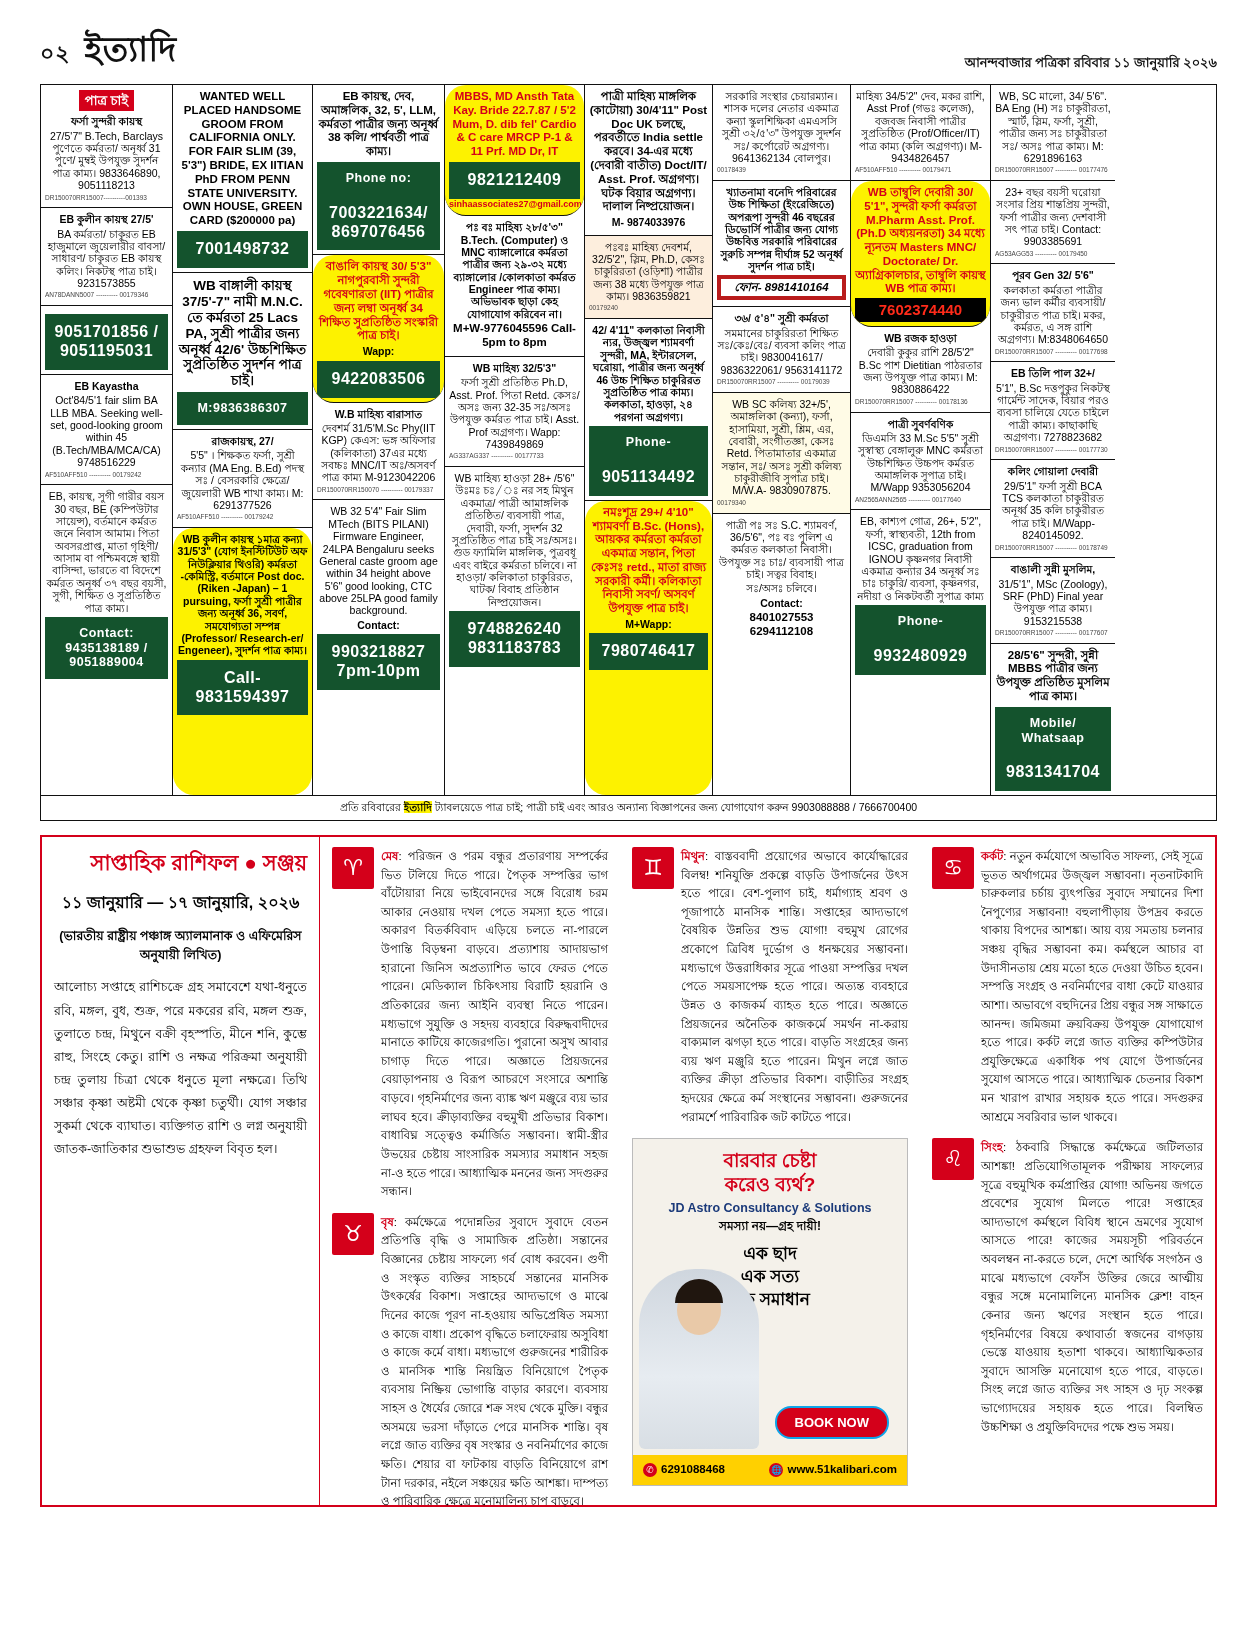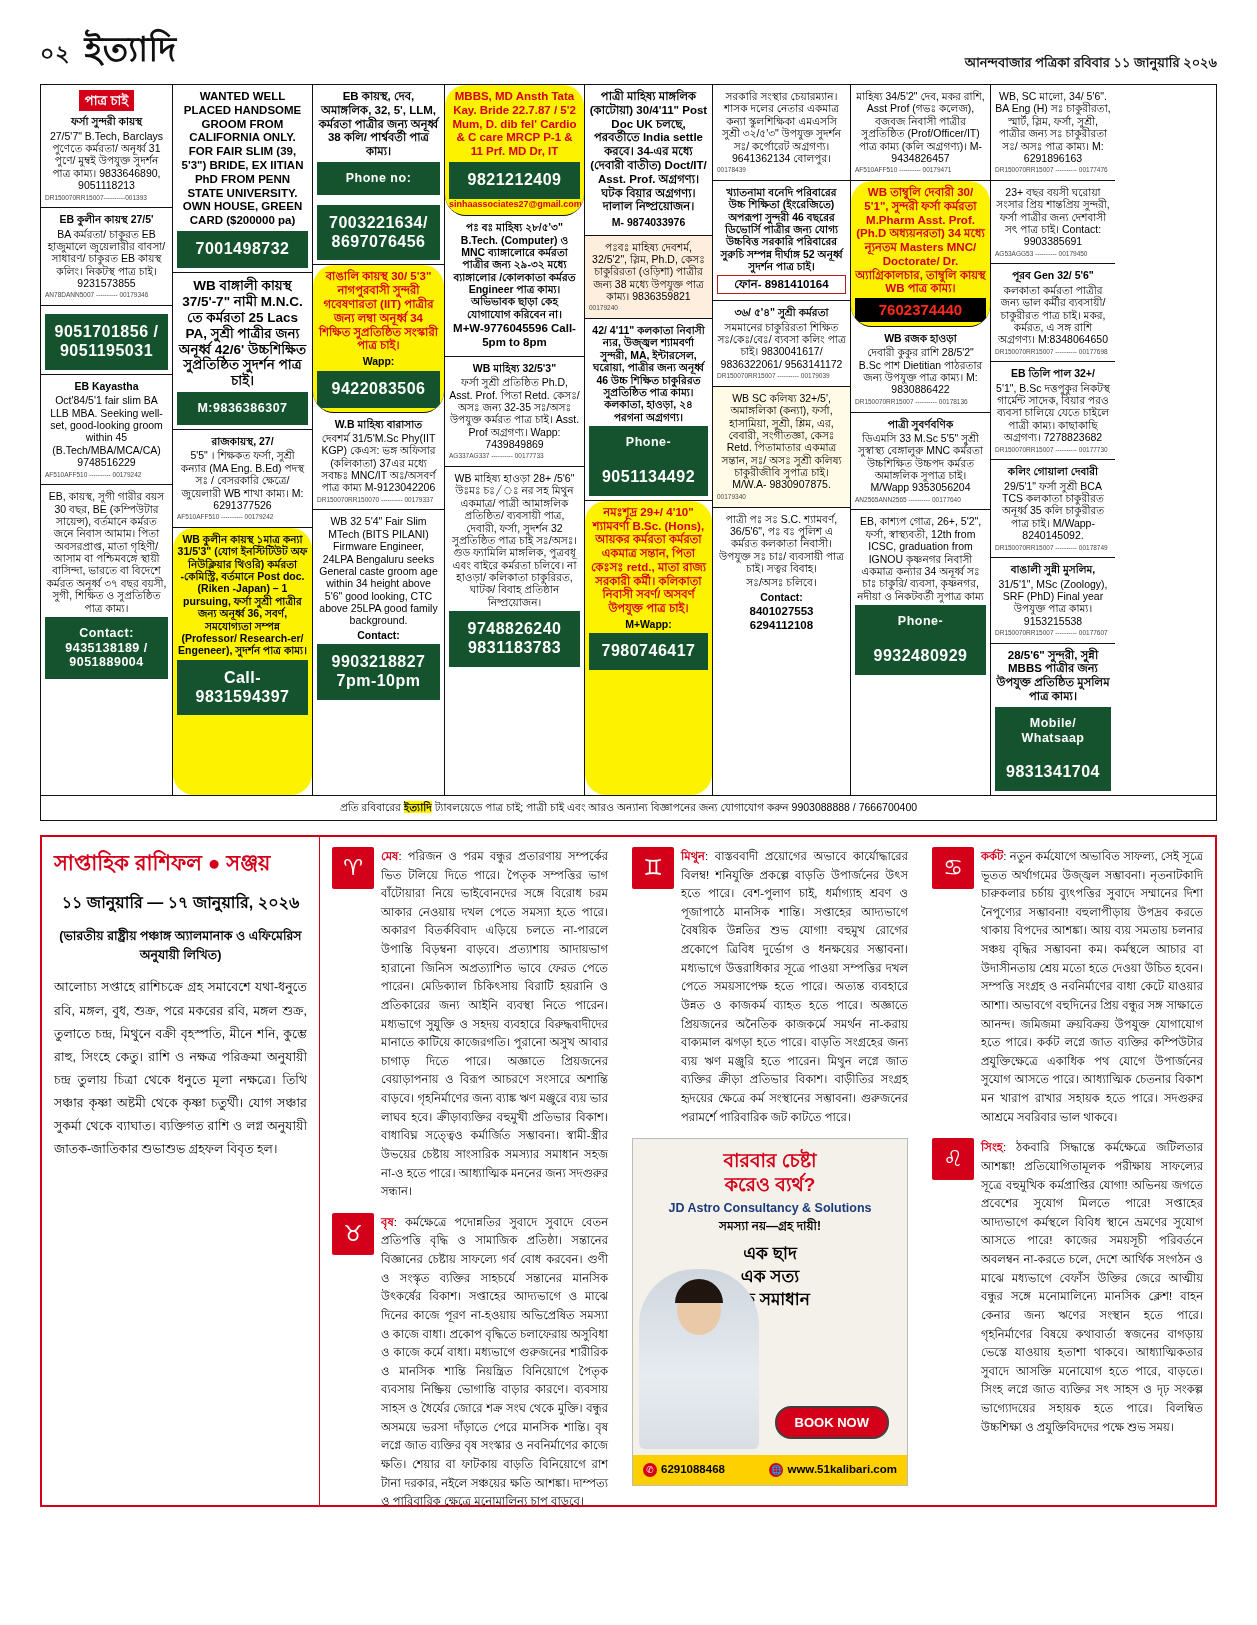--- a/index.html
+++ b/index.html
@@ -57,40 +57,40 @@
   .phone-black.small { font-size: 12.5px; }
   .yellowbox { background:#fdf200;border-radius:21px; }
   .redtext { color:#d4001a; font-weight:700; }
   .blackbar-red { background:#000; color:#ff2b1a; font-weight:700; font-size:15px; padding:3px 1px; }
   .peach { background:#fdeedd; }
   .cream { background:#fffbe6; }
   .band-title {
     background:#d4001a; color:#fff; font-weight:700; font-size:13px;
     padding: 3px 6px; display:inline-block; margin-bottom:4px;
   }
-  .boxed { border:1px solid #b91c1c; padding:2px; }
+  .boxed { border:4px solid #b91c1c; padding:2px;font-style:italic; }
 
   
   .class-footer {
     margin: 0 40px; border:1.5px solid #111; border-top:1px solid #111;
     font-size: 10.5px; text-align:center; padding: 5px 6px; line-height:1.3;
   }
   .class-footer .hl { background:#fdf200; font-weight:700; }
 
   
   .horo {
     margin: 14px 40px 0 40px; border: 2.5px solid #d4001a;
     display:flex; height: 672px; background:#fff;
   }
   .horo-col { padding: 10px 12px; }
   .hc1 { width: 278px; border-right:1px solid #d4001a; }
   .hc2 { width: 300px; }
   .hc3 { width: 300px; }
   .hc4 { width: 295px; }
-  .horo-title { color:#d4001a; font-size: 21px; font-weight:700; text-align:left; margin-bottom:8px; }
+  .horo-title { color:#d4001a; font-size: 21px; font-weight:700; text-align:right; margin-bottom:8px; }
   .horo-date { text-align:center; font-weight:700; font-size: 16px; margin-bottom:10px; }
   .horo-sub { text-align:center; font-size: 12.5px; font-weight:700; line-height:1.5; margin-bottom:12px; }
   .horo-body { font-size: 12.5px; line-height: 1.85; text-align:justify; }
 
   .sign { margin-bottom: 12px; }
   .sign-head { display:flex; align-items:flex-start; gap:7px; }
   .sign-icon {
     width: 42px; height: 42px; background:#d4001a; flex:0 0 42px;
     display:flex; align-items:center; justify-content:center;
     color:#fff; font-size: 22px; line-height:1; border-radius:2px;
@@ -121,21 +121,21 @@
     position:absolute; left: 44px; bottom: 150px; width: 44px; height: 50px;
     background:#e9c9a8; border-radius:50%;
   }
   .astro-ad .hair {
     position:absolute; left: 42px; bottom: 182px; width: 48px; height: 24px;
     background:#20160f; border-radius: 24px 24px 0 0;
   }
   .astro-ad .booknow {
     position:absolute; right: 18px; bottom: 46px;
     background:#d4001a; color:#fff; font-weight:700; font-size:13px;
-    padding: 7px 18px; border-radius: 16px; border:2px solid #404040;
+    padding: 7px 18px; border-radius: 16px; border:2px solid #0ea5e9;
   }
   .astro-ad .contactbar {
     position:absolute; left:0; right:0; bottom:0; height: 30px;
     background:#ffd000; display:flex; align-items:center; justify-content:space-between;
     padding: 0 10px; font-size: 11.5px; font-weight:700;
   }
   .astro-ad .contactbar .ic {
     display:inline-block; width:14px; height:14px; border-radius:50%;
     background:#d4001a; color:#fff; font-size:9px; text-align:center; line-height:14px; margin-right:4px;
   }
@@ -198,21 +198,21 @@
       <div class="ad yellowbox" style="flex:1">
         <p class="bold">WB কুলীন কায়স্থ ১মাত্র কন্যা 31/5'3" (যোগ ইনস্টিটিউট অফ নিউক্লিয়ার থিওরি) কর্মরতা -কেমিস্ট্রি, বর্তমানে Post doc. (Riken -Japan) – 1 pursuing, ফর্সা সুশ্রী পাত্রীর জন্য অনূর্ধ্ব 36, সবর্ণ, সমযোগ্যতা সম্পন্ন (Professor/ Research-er/ Engeneer), সুদর্শন পাত্র কাম্য।</p>
         <div class="phone-black">Call- 9831594397</div>
       </div>
     </div>
 
     <div class="col c3">
       <div class="ad">
         <p class="med">EB কায়স্থ, দেব, অমাঙ্গলিক, 32, 5', LLM, কর্মরতা পাত্রীর জন্য অনূর্ধ্ব 38 কলি/ পার্শ্ববর্তী পাত্র কাম্য।</p>
         <div class="phone-black small" style="margin-bottom:0">Phone no:</div>
-        <div class="phone-black" style="margin-top:10px">7003221634/ 8697076456</div>
+        <div class="phone-black" style="margin-top:0">7003221634/ 8697076456</div>
       </div>
       <div class="ad yellowbox">
         <p class="med redtext">বাঙালি কায়স্থ 30/ 5'3" নাগপুরবাসী সুন্দরী গবেষণারতা (IIT) পাত্রীর জন্য লম্বা অনূর্ধ্ব 34 শিক্ষিত সুপ্রতিষ্ঠিত সংস্কারী পাত্র চাই।</p>
         <p class="bold">Wapp:</p>
         <div class="phone-black">9422083506</div>
       </div>
       <div class="ad">
         <p class="bold">W.B মাহিষ্য বারাসাত</p>
         <p>দেবশর্ম 31/5'M.Sc Phy(IIT KGP) কেএস: ভঙ্গ অফিসার (কলিকাতা) 37এর মধ্যে সবচ্চঃ MNC/IT অঃ/অসবর্ণ পাত্র কাম্য M-9123042206</p>
         <p class="tiny">DR150070RR150070 ---------- 00179337</p>

